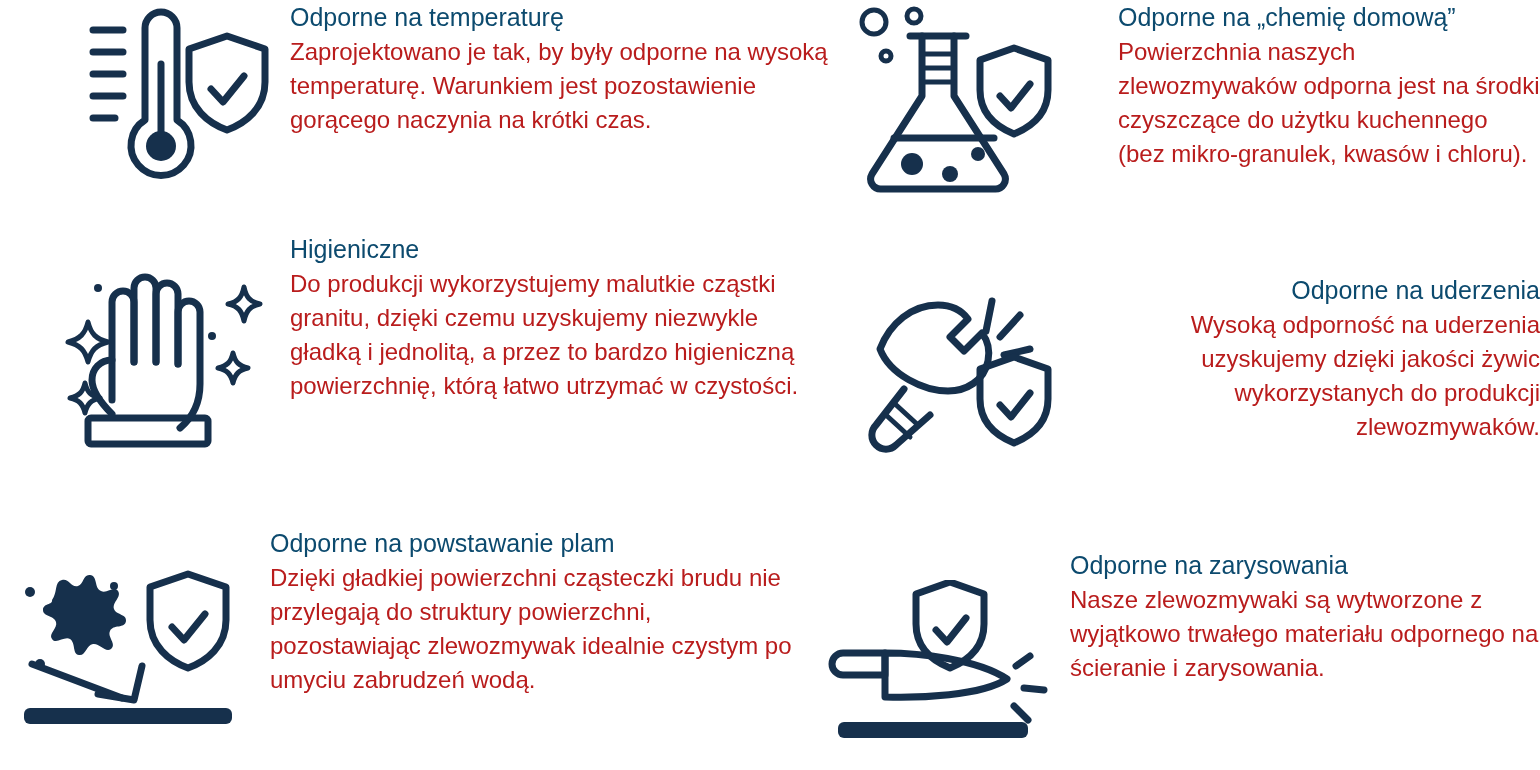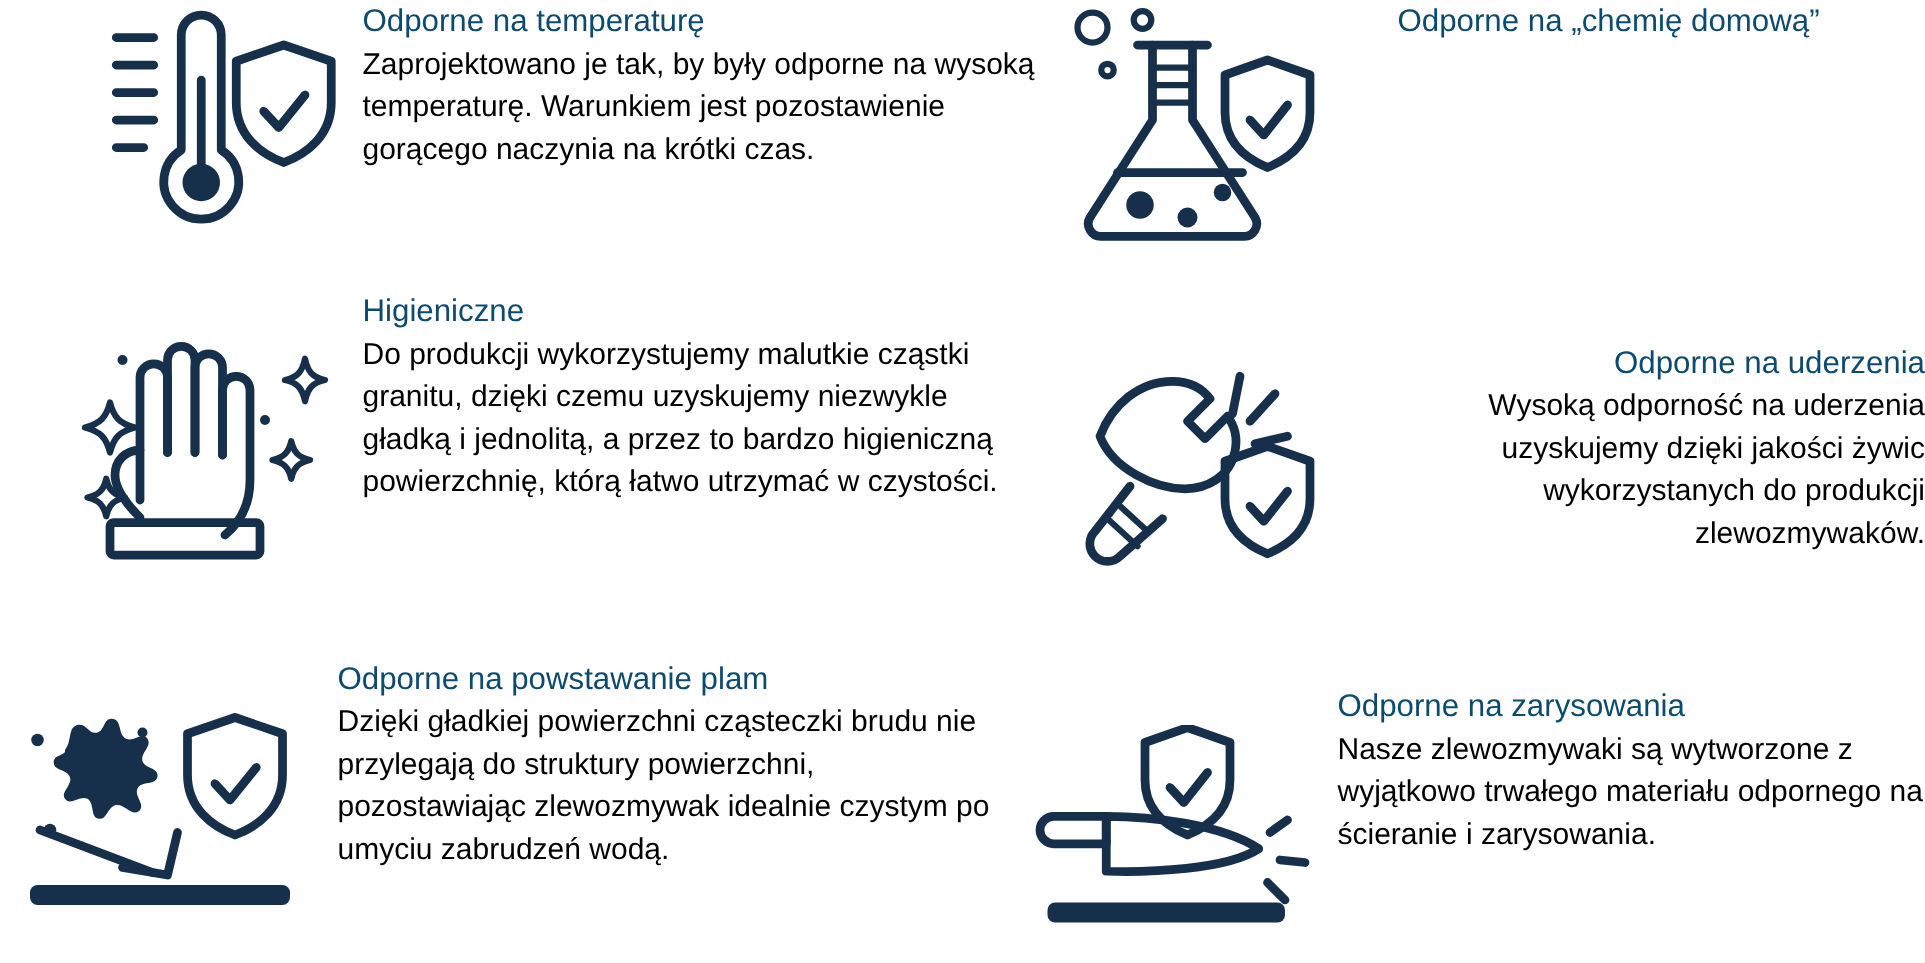--- a/index.html
+++ b/index.html
@@ -38,21 +38,21 @@
     font-size: 25px;
     line-height: 31px;
     color: #0c4a6e;
     font-weight: 400;
     margin: 0 0 2px 0;
     white-space: nowrap;
   }
   .f-desc {
     font-size: 24px;
     line-height: 34px;
-    color: #000000;
+    color: #b91c1c;
     font-weight: 400;
     margin: 0;
   }
 
   
   #feat-temperature { left: 60px;  top: 2px;   width: 770px; }
   #feat-temperature .icon-wrap { width: 230px; padding-top: 4px; }
   #feat-temperature .text-wrap { width: 530px; }
 
   #feat-hygienic { left: 20px; top: 234px; width: 800px; }
@@ -182,20 +182,21 @@
         <circle class="fill" cx="62" cy="162" r="11"></circle>
         <circle class="fill" cx="100" cy="172" r="8"></circle>
         <circle class="fill" cx="128" cy="152" r="7"></circle>
 
         <path class="stroke" d="M164 46l34 12v30c0 24-17 37-34 44-17-7-34-20-34-44V58z"></path>
         <path class="stroke" d="M150 94l11 12 19-24"></path>
       </svg>
     </div>
     <div class="text-wrap">
       <p class="f-title">Odporne na „chemię domową”</p>
+      <p class="f-desc">Powierzchnia naszych zlewozmywaków odporna jest na środki czyszczące do użytku kuchennego (bez mikro-granulek, kwasów i chloru).</p>
     </div>
   </div>
 
   <div class="feature" id="feat-impact">
     <div class="icon-wrap">
       <svg width="210" height="175" viewBox="0 0 210 175">
 
         <path class="stroke" d="M30 62c10-26 32-44 58-44 14 0 24 6 30 14l-18 18 14 14 18-18c6 8 8 18 6 28-4 20-22 30-40 30-24 0-58-16-68-42z"></path>
 
         <path class="stroke" d="M54 102l-28 36a14 14 0 0 0 20 20l34-30"></path>

